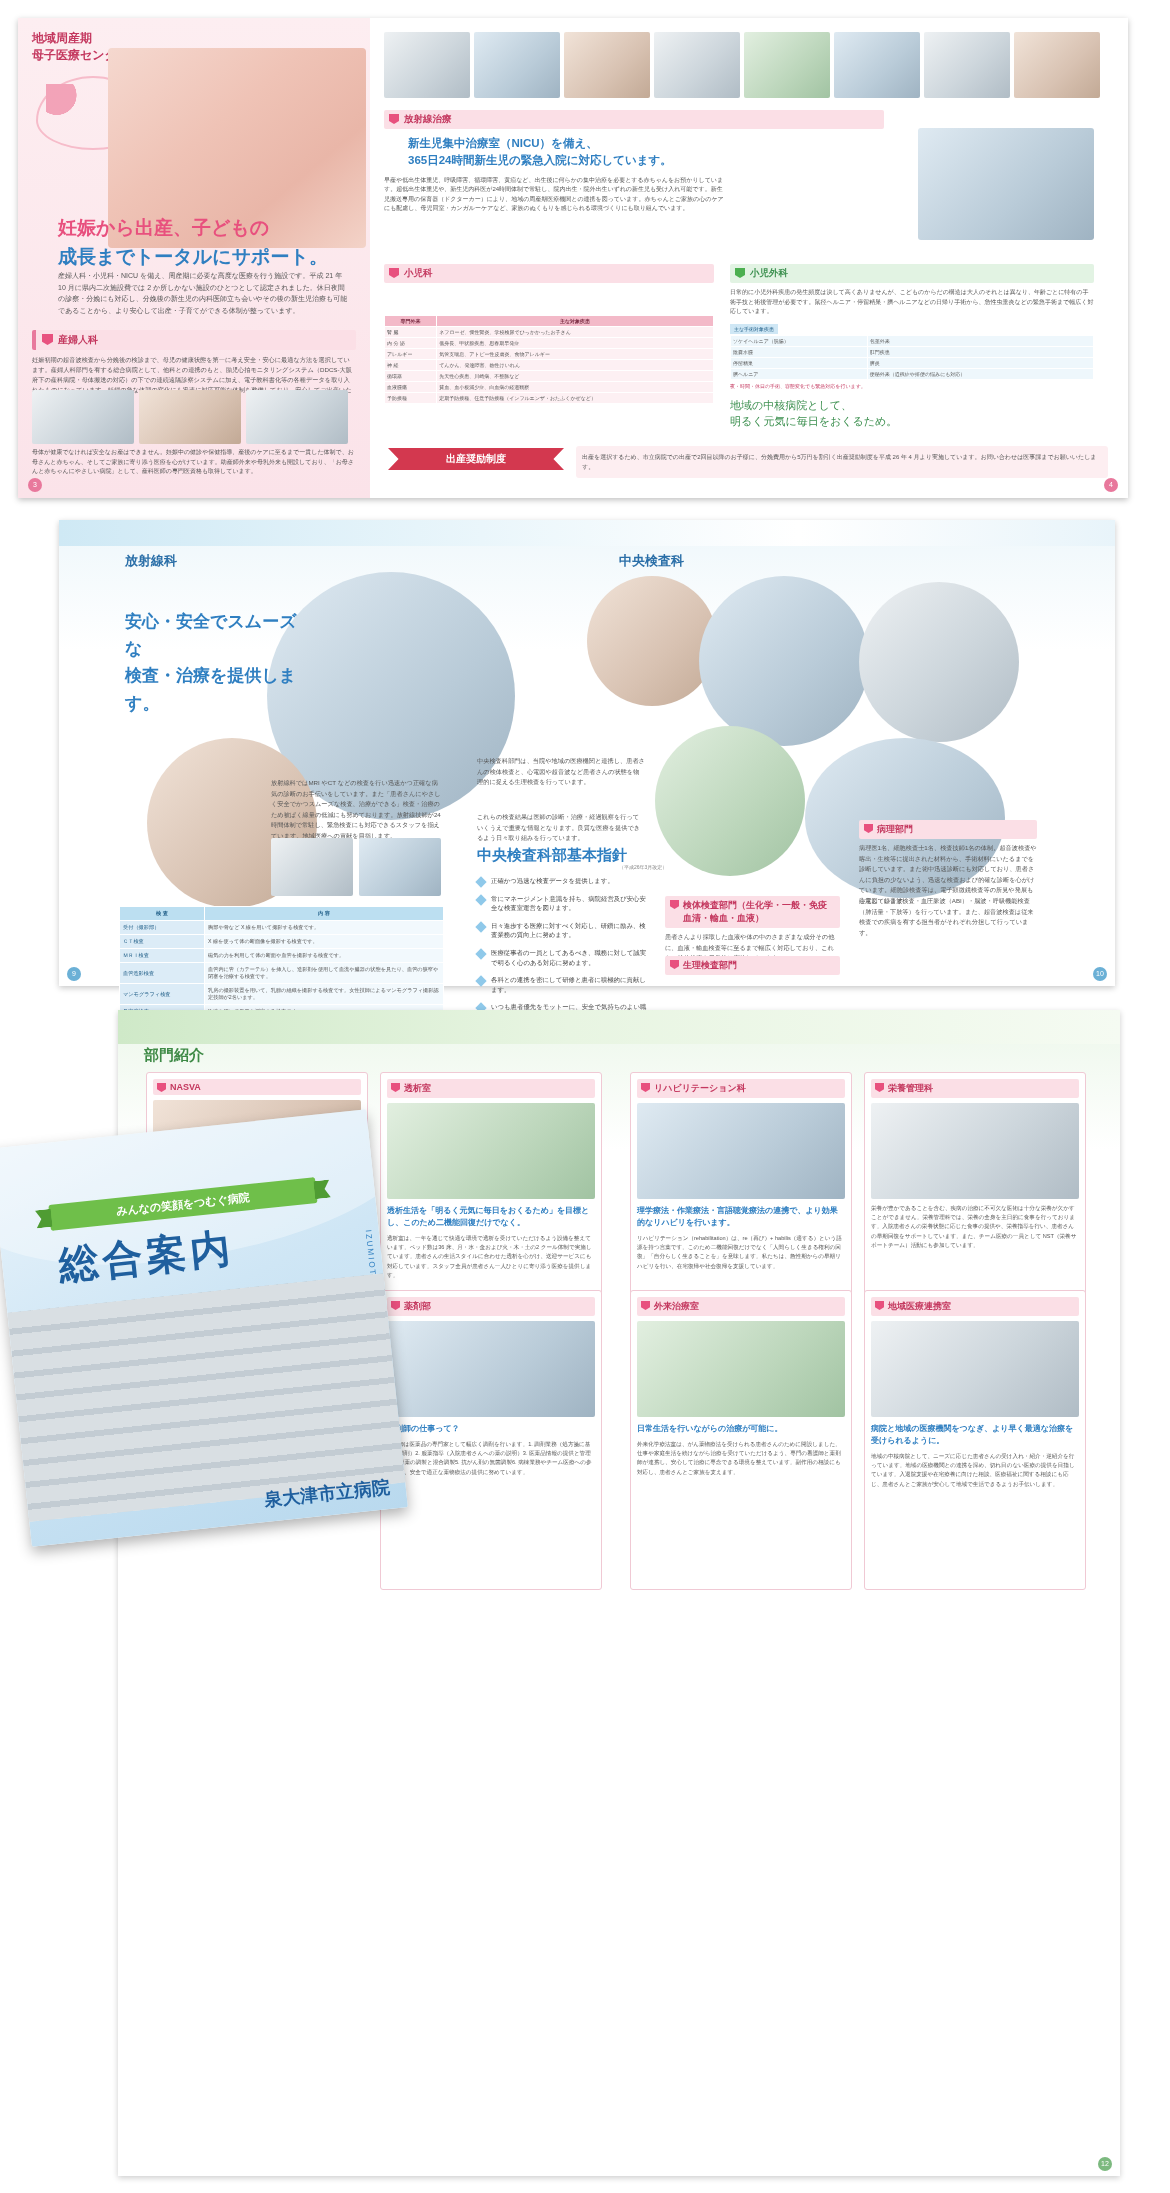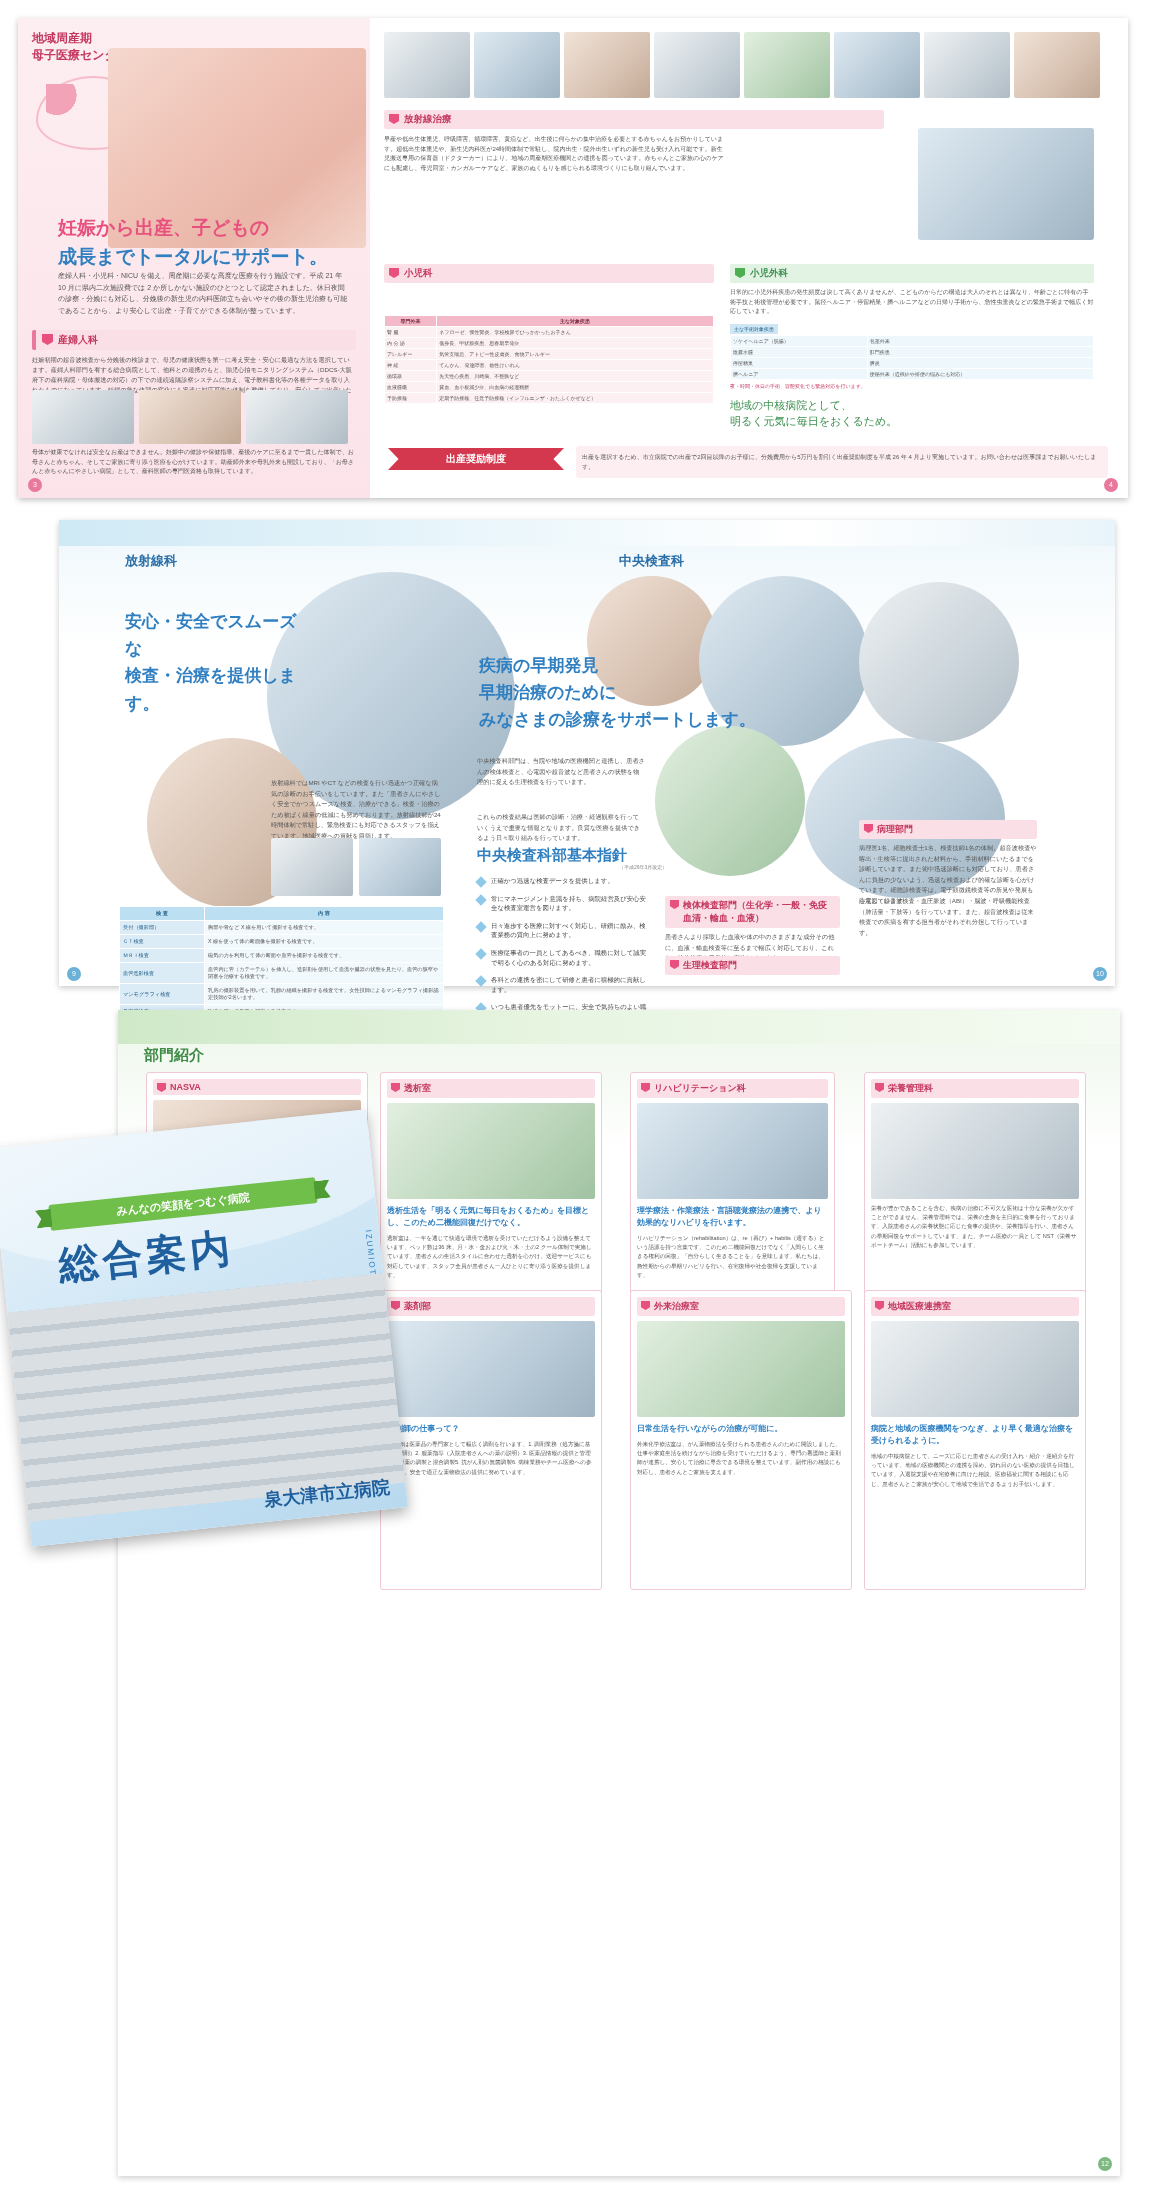--- a/index.html
+++ b/index.html
@@ -134,20 +134,24 @@
       <div class="photo ph-warm"></div>
       <div class="photo ph-room"></div>
       <div class="photo ph-green"></div>
       <div class="photo ph-blue"></div>
       <div class="photo ph-room"></div>
       <div class="photo ph-warm"></div>
     </div>
 
     <div class="blk" style="left:14px;top:92px;width:500px">
       <div class="boxhead"><span class="flag"></span><span>放射線治療</span></div>
+      <div class="h2blue" style="margin-left:24px">
+        <span>新生児集中治療室（NICU）を備え、</span><br>
+        <span>365日24時間新生児の緊急入院に対応しています。</span>
+      </div>
       <div class="tiny" style="margin-top:6px;width:340px">早産や低出生体重児、呼吸障害、循環障害、黄疸など、出生後に何らかの集中治療を必要とする赤ちゃんをお預かりしています。超低出生体重児や、新生児内科医が24時間体制で常駐し、院内出生・院外出生いずれの新生児も受け入れ可能です。新生児搬送専用の保育器（ドクターカー）により、地域の周産期医療機関との連携を図っています。赤ちゃんとご家族の心のケアにも配慮し、母児同室・カンガルーケアなど、家族のぬくもりを感じられる環境づくりにも取り組んでいます。</div>
     </div>
     <div class="photo ph-blue" style="position:absolute;left:548px;top:110px;width:176px;height:112px;border-radius:3px"></div>
 
     <div class="blk" style="left:14px;top:246px;width:330px">
       <div class="boxhead"><span class="flag"></span><span>小児科</span></div>
       <table class="tbl" style="margin-top:32px">
         <thead>
             <tr>
           <th>専門外来</th>
@@ -278,25 +282,20 @@
   </table>
   <div class="pagenum2" style="left:8px">9</div>
 
   <div class="s2-h" style="left:560px;top:32px">中央検査科</div>
   <div class="photo circlePhoto ph-warm" style="position:absolute;left:528px;top:56px;width:130px;height:130px"></div>
   <div class="photo circlePhoto ph-blue" style="position:absolute;left:640px;top:56px;width:170px;height:170px"></div>
   <div class="photo circlePhoto ph-room" style="position:absolute;left:800px;top:62px;width:160px;height:160px"></div>
   <div class="photo circlePhoto ph-green" style="position:absolute;left:596px;top:206px;width:150px;height:150px"></div>
   <div class="photo circlePhoto ph-blue" style="position:absolute;left:746px;top:218px;width:200px;height:160px"></div>
 
-  <div class="s2-big" style="position:absolute;left:420px;top:132px;width:320px">
-    <span>疾病の早期発見</span><br>
-    <span>早期治療のために</span><br>
-    <span>みなさまの診療をサポートします。</span>
-  </div>
   <div class="s2-note" style="position:absolute;left:418px;top:236px;width:168px">中央検査科部門は、当院や地域の医療機関と連携し、患者さんの検体検査と、心電図や超音波など患者さんの状態を物理的に捉える生理検査を行っています。</div>
   <div class="s2-note" style="position:absolute;left:418px;top:292px;width:168px">これらの検査結果は医師の診断・治療・経過観察を行っていくうえで重要な情報となります。良質な医療を提供できるよう日々取り組みを行っています。</div>
 
   <div style="position:absolute;left:418px;top:326px;font-size:15px;font-weight:bold;color:#2f7fc1">中央検査科部基本指針</div>
   <div style="position:absolute;left:560px;top:344px;font-size:5px;color:#888">（平成26年3月改定）</div>
   <div style="position:absolute;left:418px;top:356px;width:170px">
     <div class="bullet">正確かつ迅速な検査データを提供します。</div>
     <div class="bullet">常にマネージメント意識を持ち、病院経営及び安心安全な検査室運営を図ります。</div>
     <div class="bullet">日々進歩する医療に対すべく対応し、研鑽に励み、検査業務の質向上に努めます。</div>
     <div class="bullet">医療従事者の一員としてあるべき、職務に対して誠実で明るく心のある対応に努めます。</div>
@@ -335,21 +334,21 @@
     <div class="txt">NASVA（自動車事故対策機構）の療護施設として、交通事故による重度後遺障害者の方の受け入れを行っています。専門の医師・看護師による治療とケアを提供し、社会復帰に向けた支援を行っています。</div>
   </div>
 
   <div class="card" style="left:262px;top:62px;width:222px;height:320px">
     <div class="ch"><span class="flag"></span><span>透析室</span></div>
     <div class="cp photo ph-green"></div>
     <div class="lead">透析生活を「明るく元気に毎日をおくるため」を目標とし、このため二機能回復だけでなく。</div>
     <div class="txt">透析室は、一年を通じて快適な環境で透析を受けていただけるよう設備を整えています。ベッド数は36 床、月・水・金および火・木・土の2 クール体制で実施しています。患者さんの生活スタイルに合わせた透析を心がけ、送迎サービスにも対応しています。スタッフ全員が患者さん一人ひとりに寄り添う医療を提供します。</div>
   </div>
 
-  <div class="card" style="left:512px;top:62px;width:205px;height:320px">
+  <div class="card" style="left:512px;top:62px;width:222px;height:320px">
     <div class="ch"><span class="flag"></span><span>リハビリテーション科</span></div>
     <div class="cp photo ph-blue"></div>
     <div class="lead">理学療法・作業療法・言語聴覚療法の連携で、より効果的なリハビリを行います。</div>
     <div class="txt">リハビリテーション（rehabilitation）は、re（再び）+ habilis（適する）という語源を持つ言葉です。このため二機能回復だけでなく「人間らしく生きる権利の回復」「自分らしく生きることを」を意味します。私たちは、急性期からの早期リハビリを行い、在宅復帰や社会復帰を支援しています。</div>
   </div>
 
   <div class="card" style="left:746px;top:62px;width:222px;height:320px">
     <div class="ch"><span class="flag"></span><span>栄養管理科</span></div>
     <div class="cp photo ph-room"></div>
     <div class="txt">栄養が豊かであることを含む、疾病の治療に不可欠な医術は十分な栄養が欠かすことができません。栄養管理科では、栄養の全身を主日的に食事を行っております。入院患者さんの栄養状態に応じた食事の提供や、栄養指導を行い、患者さんの早期回復をサポートしています。また、チーム医療の一員として NST（栄養サポートチーム）活動にも参加しています。</div>

